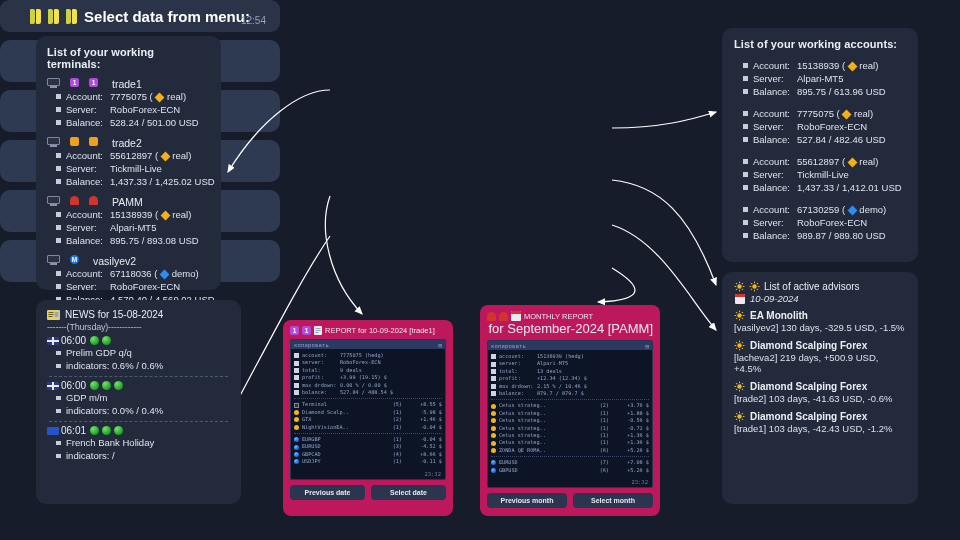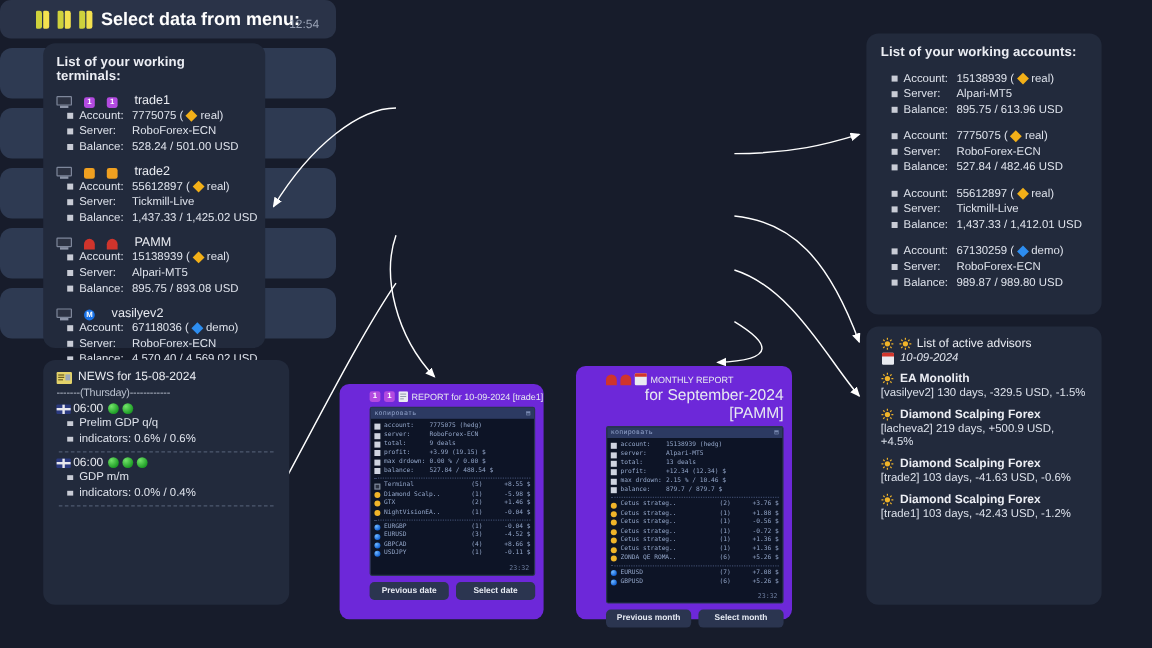--- a/index.html
+++ b/index.html
@@ -20,21 +20,21 @@
     box-sizing:border-box;
   }
   .panel-title{
     font-size:11px;font-weight:bold;color:#eceef4;
     letter-spacing:.1px;
   }
 
   
   #terminals{left:36px;top:36px;width:185px;height:254px;padding:10px 11px;}
   .term-block{margin-top:8px;}
-  .term-head{display:flex;align-items:flex-end;gap:10px;font-size:10.5px;color:#e9ebf1;}
+  .term-head{display:flex;align-items:flex-start;gap:10px;font-size:10.5px;color:#e9ebf1;}
   .term-head .tname{margin-left:4px;font-size:10.5px;}
   .kv{display:flex;align-items:flex-start;font-size:9.5px;color:#dfe3ec;line-height:13px;padding-left:9px;}
   .kv .sq{width:5px;height:5px;background:#c9ccd6;display:inline-block;margin:4px 5px 0 0;flex:0 0 auto;}
   .kv .k{min-width:44px;}
   .kv .v{white-space:nowrap;}
 
   .mon{width:13px;height:10px;position:relative;display:inline-block;flex:0 0 auto;}
   .mon .scr{position:absolute;left:0;top:0;width:13px;height:8px;background:#2c3242;border:1px solid #7e879b;box-sizing:border-box;border-radius:1px;}
   .mon .base{position:absolute;left:3px;bottom:0;width:7px;height:2px;background:#8d95a8;}
   .badge{width:9px;height:9px;border-radius:2px;display:inline-flex;align-items:center;justify-content:center;
@@ -92,21 +92,21 @@
   .adv-date{display:flex;align-items:center;gap:5px;font-size:9.5px;font-style:italic;color:#dfe3ec;margin:1px 0 6px 1px;}
   .adv-item{margin-bottom:7px;}
   .adv-name{display:flex;align-items:center;gap:5px;font-size:10px;font-weight:bold;color:#eceef4;}
   .adv-stat{font-size:9.5px;color:#dbe0ea;margin-top:1px;}
   .cal{width:10px;height:10px;background:#e9ebf1;border-radius:1px;position:relative;flex:0 0 auto;display:inline-block;}
   .cal:before{content:"";position:absolute;left:0;top:0;width:10px;height:3px;background:#d2362c;border-radius:1px 1px 0 0;}
   .sun{width:11px;height:11px;flex:0 0 auto;display:inline-block;}
 
   
   .report{
-    position:absolute;background:#6d28d9;border-radius:8px;padding:6px 7px 6px 25px;box-sizing:border-box;
+    position:absolute;background:#be185d;border-radius:8px;padding:6px 7px 6px 7px;box-sizing:border-box;
   }
   #rep1{left:283px;top:320px;width:170px;height:196px;}
   #rep2{left:480px;top:305px;width:180px;height:211px;}
   .rep-head{display:flex;align-items:center;gap:3px;font-size:7.5px;color:#e7eaf1;white-space:nowrap;}
   .rep-head2{font-size:13px;color:#e7eaf1;text-align:right;margin-top:0px;}
   .term-win{
     margin-top:4px;background:#0d1426;border:1px solid #2a3550;border-radius:2px;
     font-family:"DejaVu Sans Mono", monospace;
   }
   .win-bar{
@@ -310,20 +310,39 @@
           <div class="news-line">
             <span class="sq"></span>
             <span>GDP m/m</span>
           </div>
           <div class="news-line">
             <span class="sq"></span>
             <span>indicators: 0.0% / 0.4%</span>
           </div>
         </div>
         <div class="dashline"></div>
+        <div class="news-item">
+          <div class="news-time">
+            <span class="flag flag-eu"></span>
+            <span>06:01</span>
+            <span class="dots">
+              <span class="dot"></span>
+              <span class="dot"></span>
+              <span class="dot"></span>
+            </span>
+          </div>
+          <div class="news-line">
+            <span class="sq"></span>
+            <span>French Bank Holiday</span>
+          </div>
+          <div class="news-line">
+            <span class="sq"></span>
+            <span>indicators: /</span>
+          </div>
+        </div>
       </div>
   </div>
 
   <div id="menu">
     <div class="menu-title">
       <span class="book">
           <i class="l"></i>
           <i class="r"></i>
         </span>
       <span class="book">

